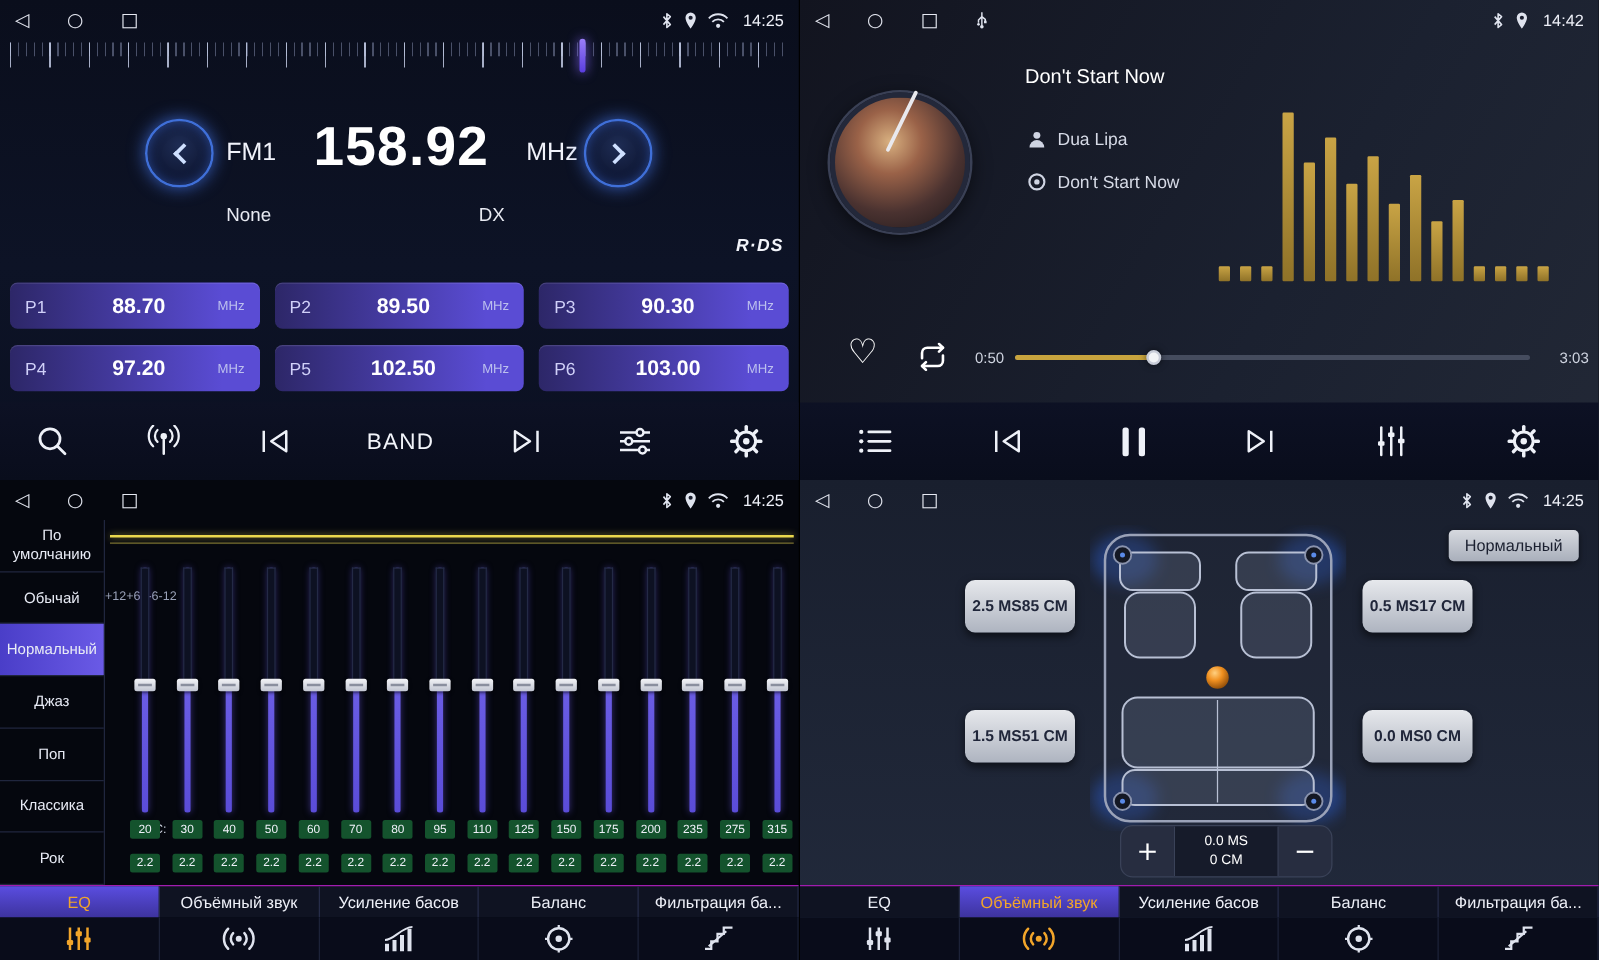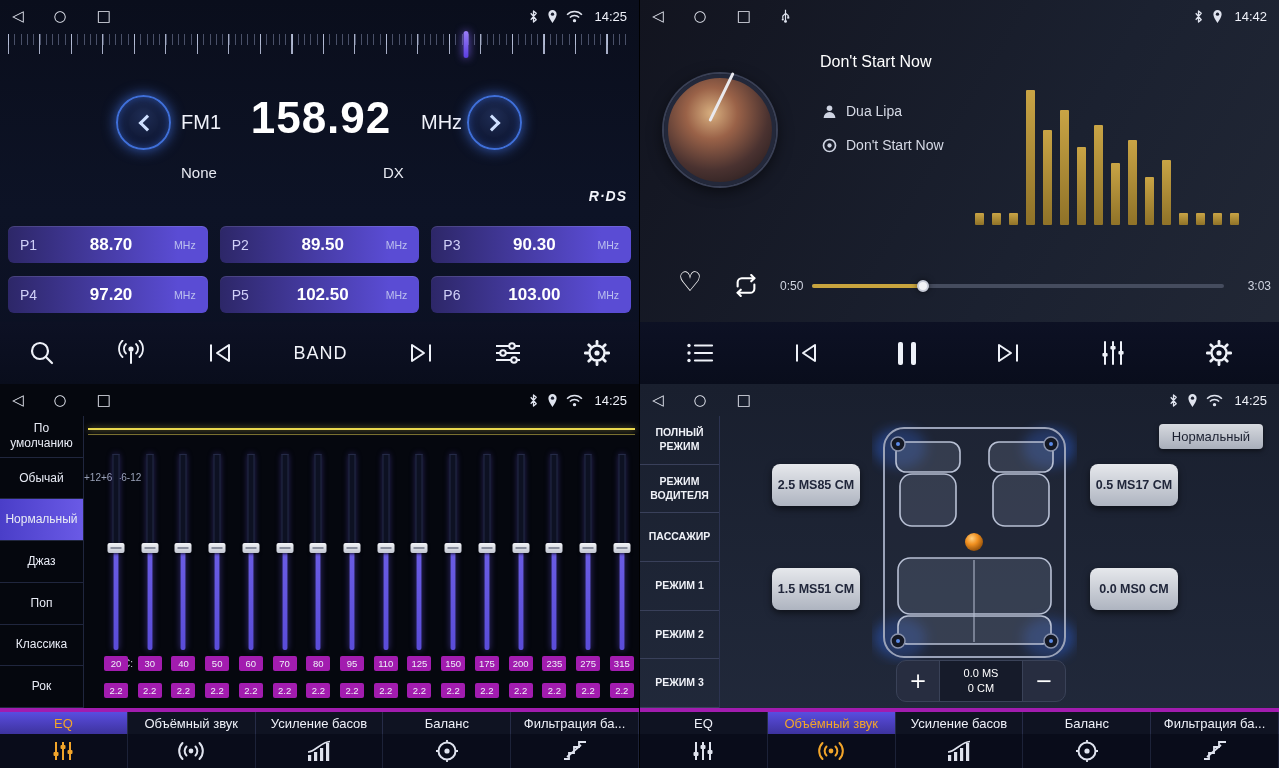--- a/index.html
+++ b/index.html
@@ -91,25 +91,25 @@
   .track { position:absolute; left:50%; transform:translateX(-50%); width:5px; top:0; bottom:0;
     background:linear-gradient(180deg,#7a6cf0,#5a4cd8); border-radius:2px; box-shadow:0 0 6px rgba(110,90,240,.5); }
   .track-top { position:absolute; left:-1px; right:-1px; top:0; background:#0d1122; border:1px solid #242a46; border-bottom:none; }
   .knob { position:absolute; left:50%; transform:translateX(-50%); width:17px; height:10px;
     background:linear-gradient(180deg,#f2f3f6,#c2c6d2); border-radius:2px; box-shadow:0 1px 3px rgba(0,0,0,.75); }
   .knob::after { content:""; position:absolute; left:3px; right:3px; top:4px; height:2px; background:#8a8f9e; }
   .row-label { position:absolute; left:86px; font-size:10px; color:#cfd4e2;padding-left:31px; }
   #fc-label { top:274px; } #q-label { top:301px; }
   .val-row { position:absolute; left:104px; right:5px; height:15px; display:flex; justify-content:space-between; }
   #fc-row { top:272px; } #q-row { top:299px; }
-  .val-box { width:24px; height:15px; background:#a21caf; border-radius:2px; color:#eef0f8; font-size:9.5px;
+  .val-box { width:24px; height:15px; background:#14532d; border-radius:2px; color:#eef0f8; font-size:9.5px;
     display:flex; align-items:center; justify-content:center; }
 
   
-  .tabs { position:absolute; left:0; right:0; bottom:34px; height:26px; display:flex; background:#0f1322; border-top:4px solid #a21caf; }
+  .tabs { position:absolute; left:0; right:0; bottom:34px; height:26px; display:flex; background:#0f1322; border-top:1px solid #a21caf; }
   .tab { flex:1; display:flex; align-items:center; justify-content:center; font-size:13px; color:#eef0f8;
     border-right:1px solid #262c48; white-space:nowrap; overflow:hidden; cursor:pointer; }
   .tab.active { background:linear-gradient(180deg,#5a4de0,#3d339e); color:#f2a52a; }
   .tab-icons { position:absolute; left:0; right:0; bottom:0; height:34px; display:flex; background:#090c1a; }
   .tico { flex:1; display:flex; align-items:center; justify-content:center; color:#dfe3ee; border-right:1px solid #1c2238; cursor:pointer; }
   .tico.active { color:#f2a52a; }
 
   
   #surround-modes { position:absolute; left:0; top:32px; width:80px; bottom:60px; display:flex; flex-direction:column; border-right:1px solid #2c3350; }
   .mode-item { flex:1; display:flex; align-items:center; justify-content:center; text-align:center; color:#f0f2f8;
@@ -677,28 +677,20 @@
           <svg width="17" height="13" viewBox="0 0 18 14">
             <path d="M1 5a11 11 0 0 1 16 0" stroke="#dfe3ee" stroke-width="1.6" fill="none"></path>
             <path d="M4 8a7 7 0 0 1 10 0" stroke="#dfe3ee" stroke-width="1.6" fill="none"></path>
             <circle cx="9" cy="11.5" r="1.8" fill="#dfe3ee"></circle>
           </svg>
         </span>
         <span class="time">14:25</span>
       </div>
     </div>
 
-  <div id="surround-modes">
-      <div class="mode-item">ПОЛНЫЙ РЕЖИМ</div>
-      <div class="mode-item">РЕЖИМ ВОДИТЕЛЯ</div>
-      <div class="mode-item">ПАССАЖИР</div>
-      <div class="mode-item">РЕЖИМ 1</div>
-      <div class="mode-item">РЕЖИМ 2</div>
-      <div class="mode-item">РЕЖИМ 3</div>
-    </div>
   <div class="normal-btn">Нормальный</div>
 
   <div class="car-wrap">
     <svg width="205" height="245" viewBox="0 0 205 245">
       <defs>
         <radialGradient id="ballGrad" cx="38%" cy="30%" r="75%">
           <stop offset="0%" stop-color="#ffd080"></stop>
             <stop offset="45%" stop-color="#f09020"></stop>
             <stop offset="100%" stop-color="#8a4a08"></stop>
         </radialGradient>

